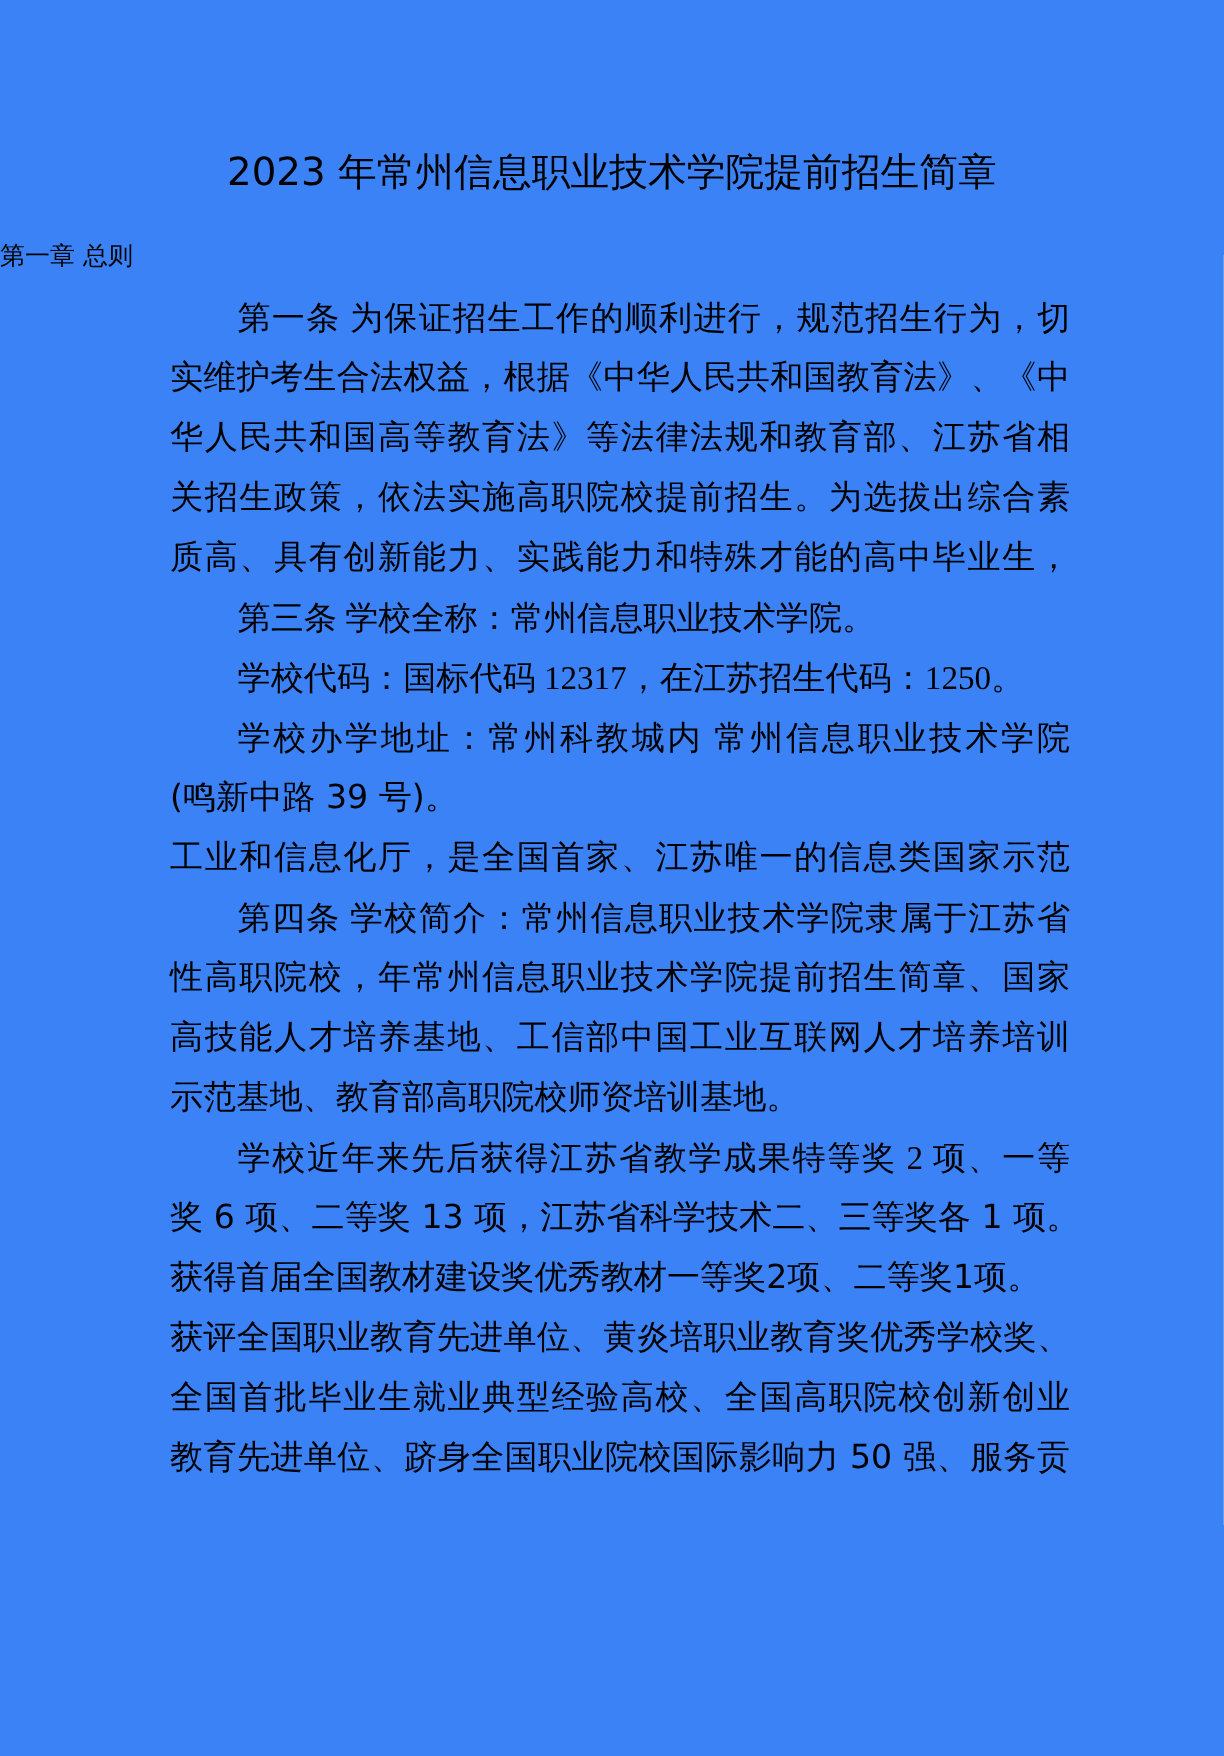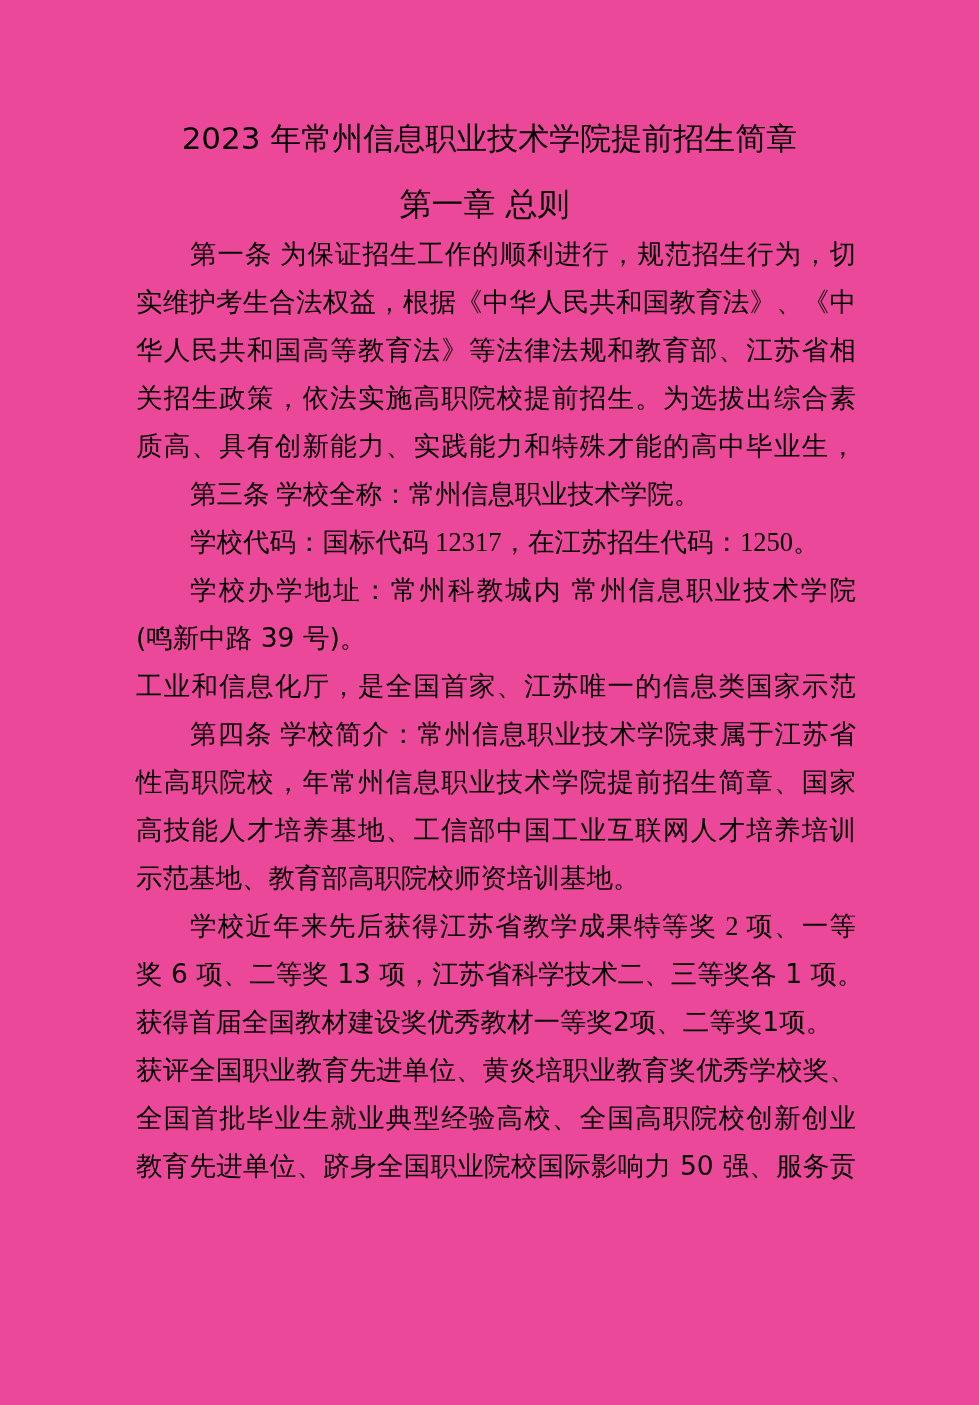--- a/index.html
+++ b/index.html
@@ -13,40 +13,40 @@
       position: relative;
       overflow: hidden;
       font-family: "DejaVu Sans", "Liberation Sans", sans-serif;
       color: #000000;
     }
     .page {
       position: absolute;
       left: 0; top: 0;
       width: 979px;
       height: 1405px;
-      background: #ec4899;
+      background: #3b82f6;
     }
     .title {
       position: absolute;
       left: 0;
       top: 116px;
       width: 979px;
       text-align: center;
       font-size: 31px;
       line-height: 44px;
       letter-spacing: 0px;
       white-space: nowrap;
     }
     .chapter {
       position: absolute;
       left: 0;
       top: 183px;
       width: 969px;
-      text-align: center;
-      font-size: 32px;
+      text-align: left;
+      font-size: 20px;
       line-height: 42px;
       white-space: nowrap;
     }
     .body {
       position: absolute;
       left: 136px;
       top: 230px;
       width: 720px;
     }
     .line {

